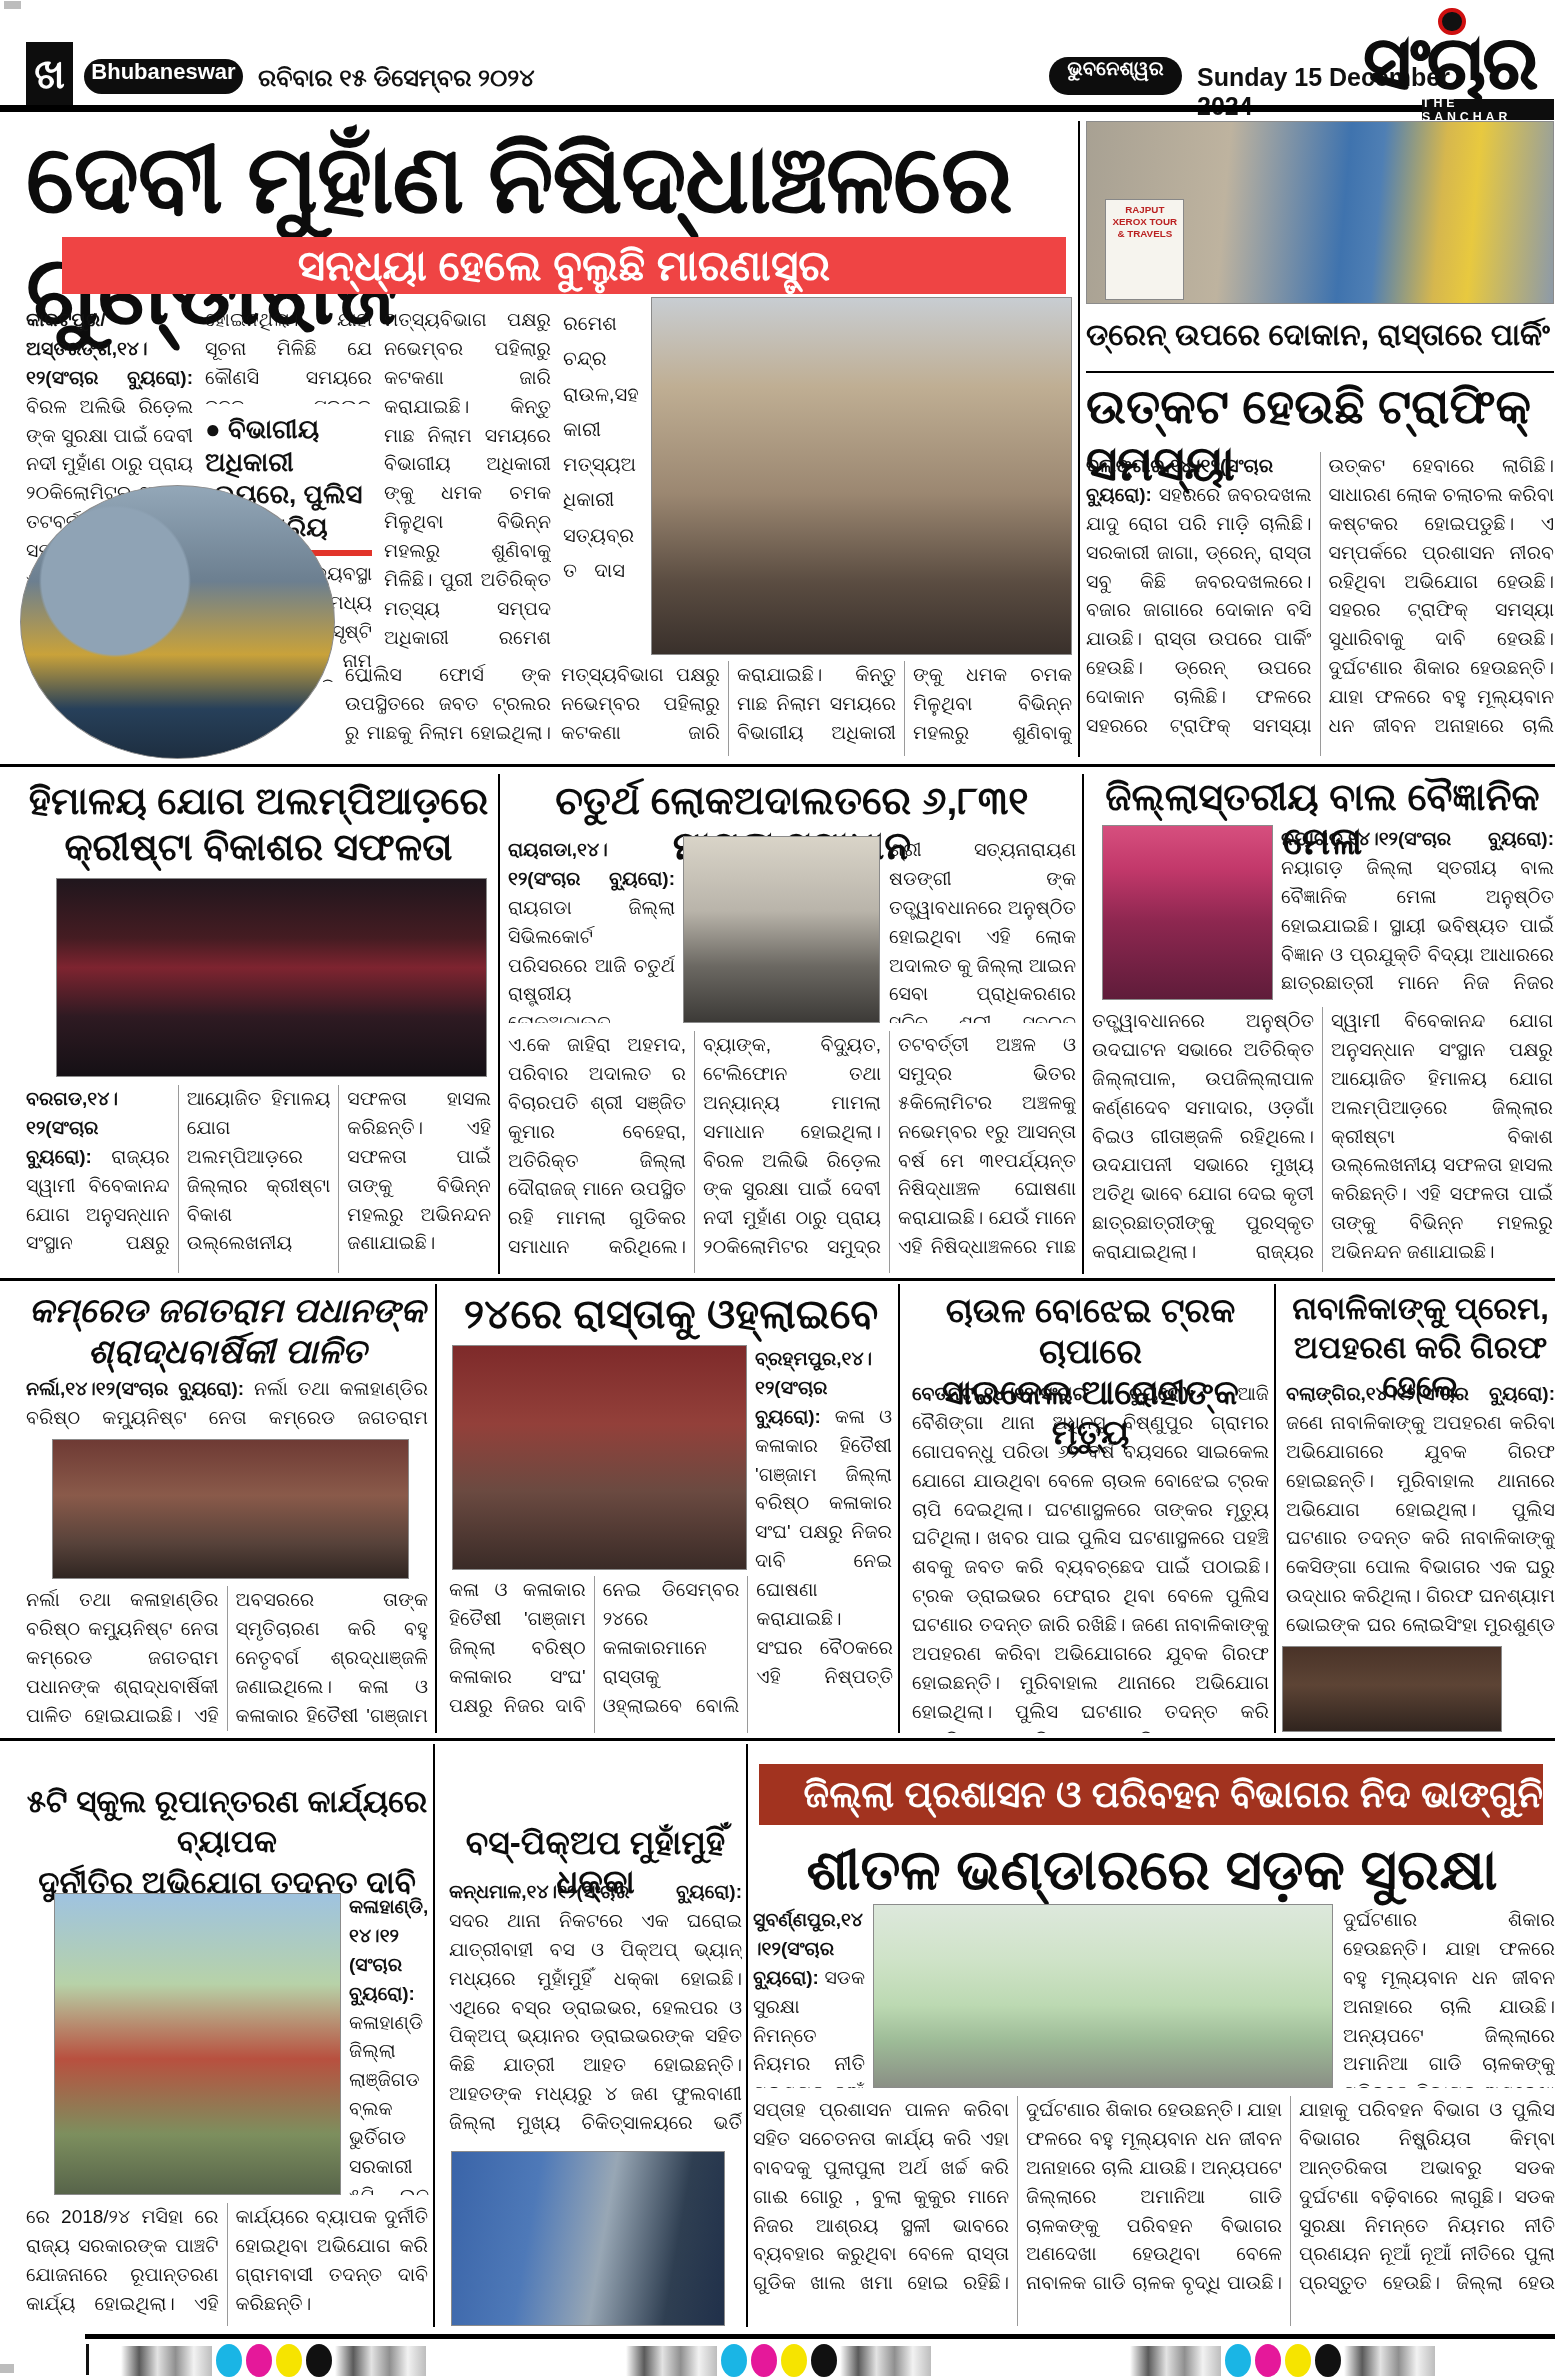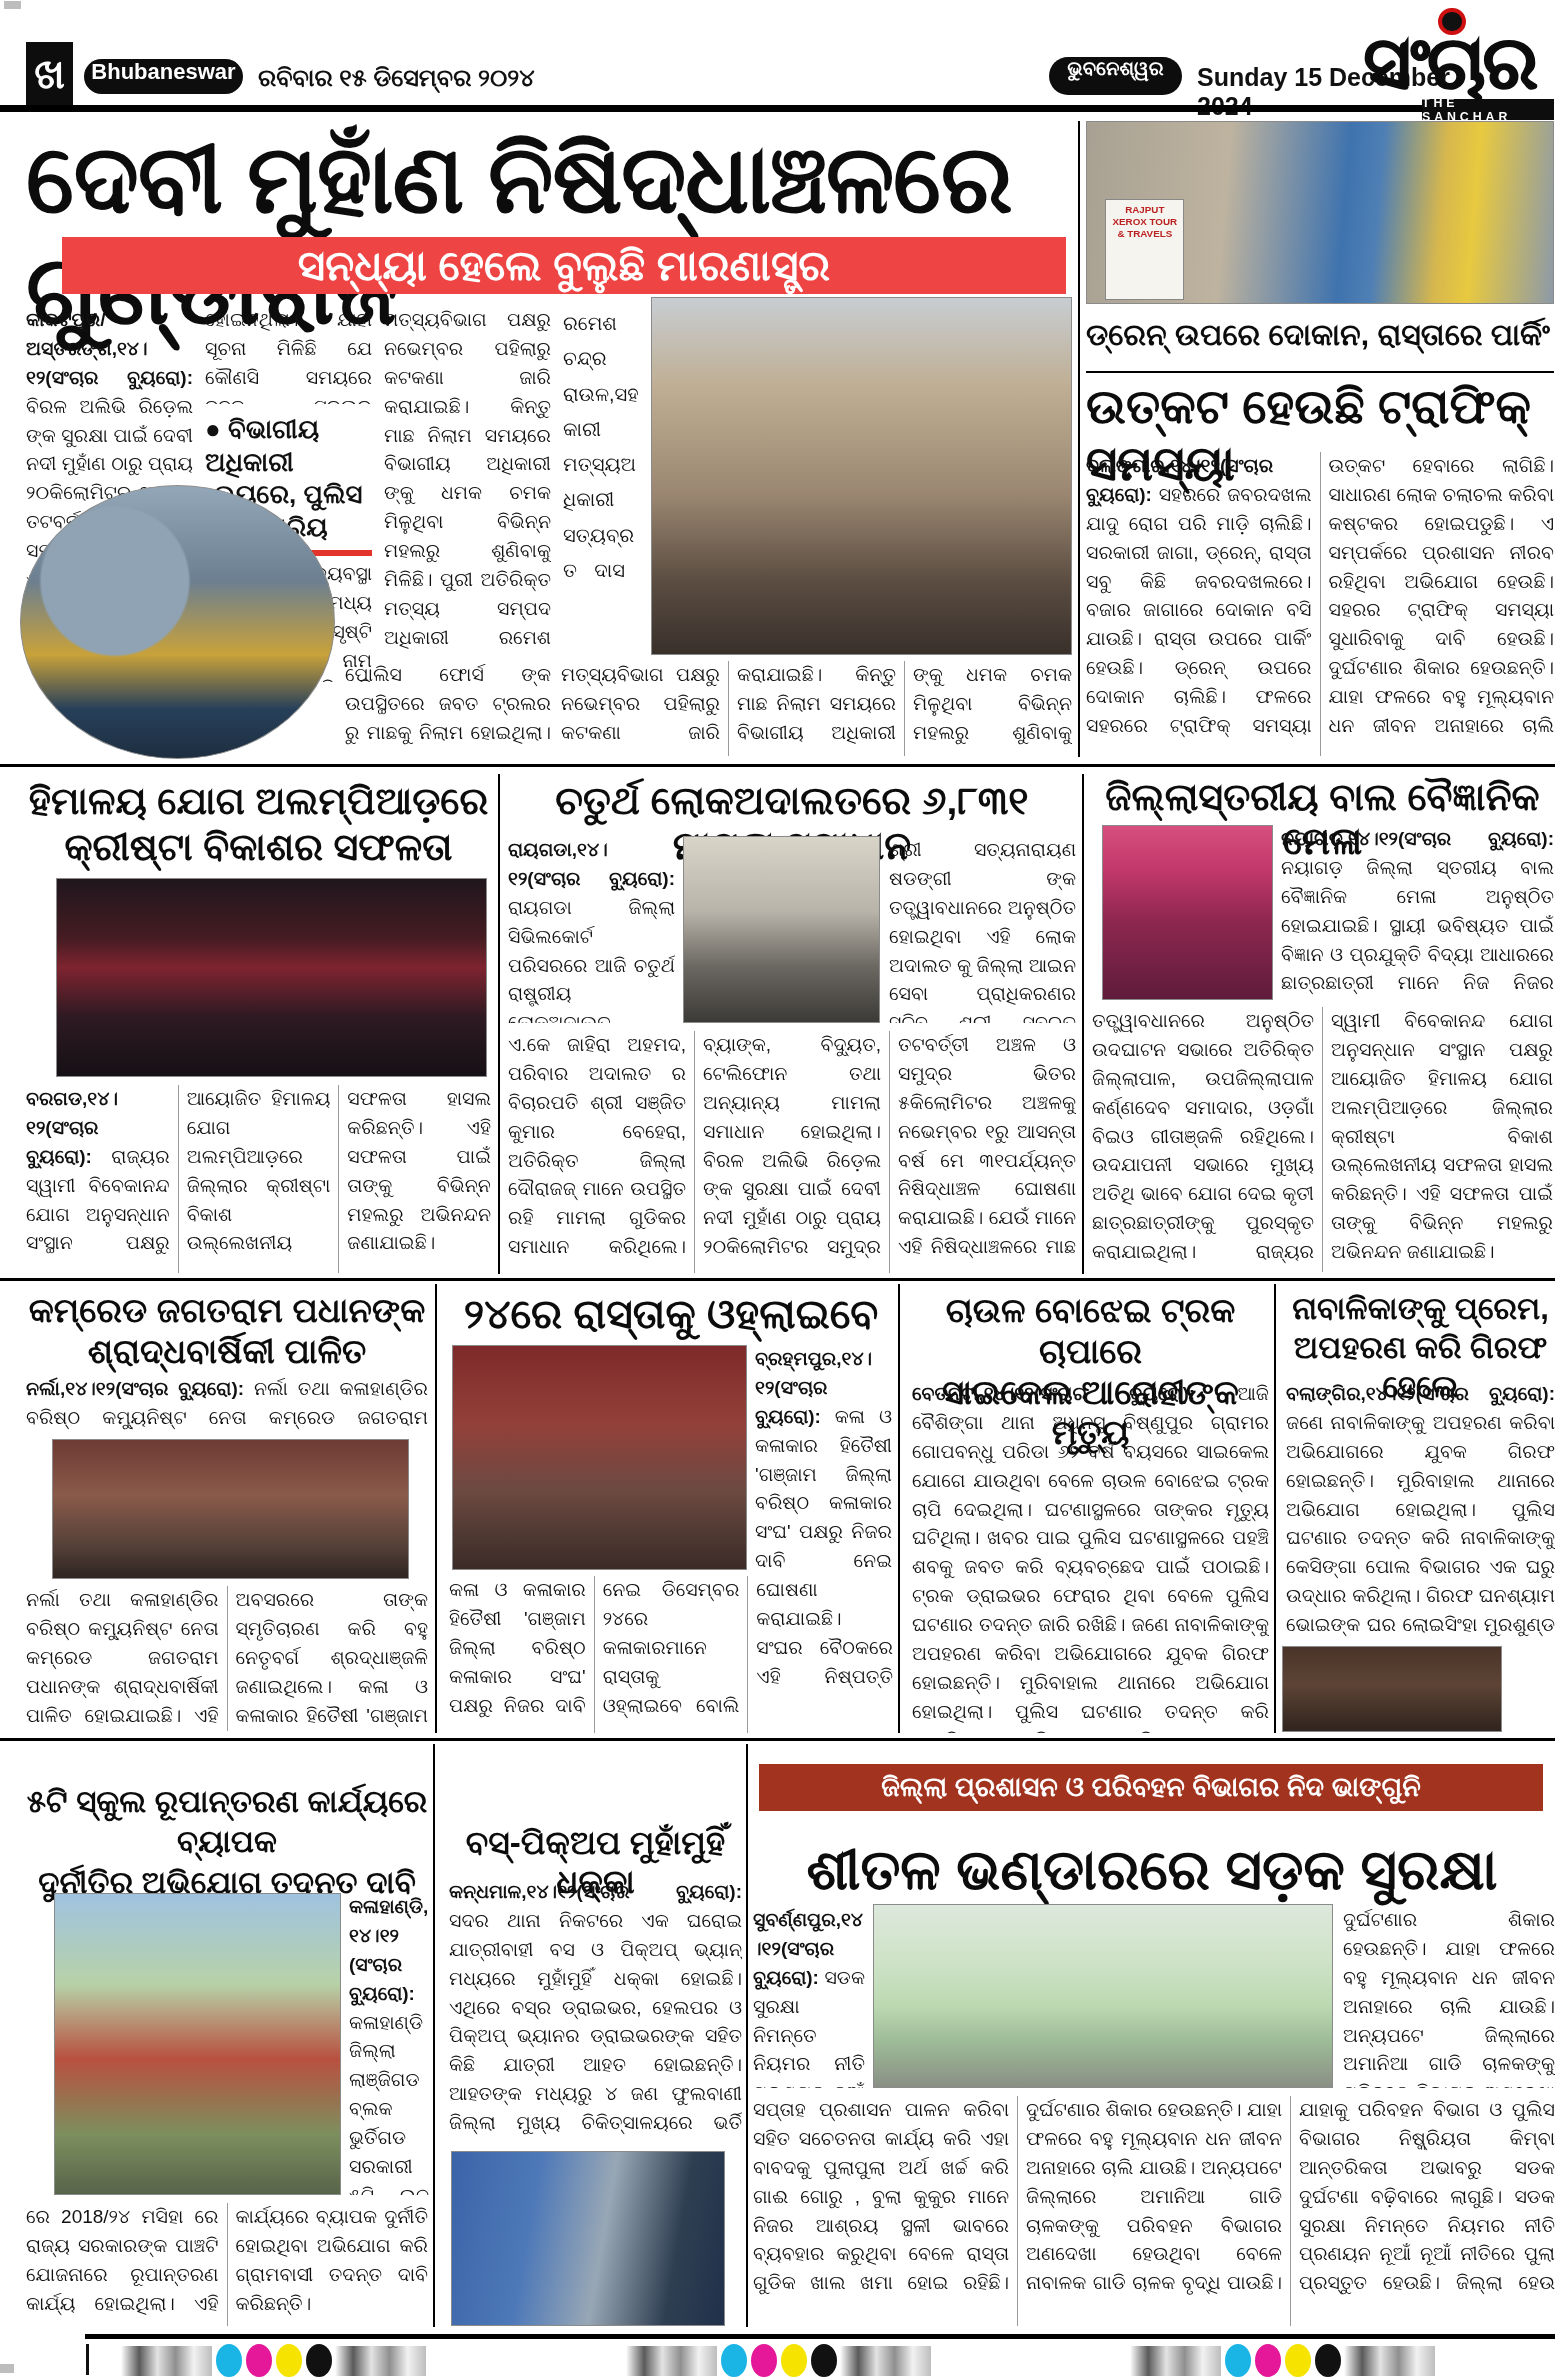--- a/index.html
+++ b/index.html
@@ -148,21 +148,21 @@
     <span class="dateline">ନୟାଗଡ଼,୧୪।୧୨(ସଂଚାର ବ୍ୟୁରୋ):</span>
     <span>ନୟାଗଡ଼ ଜିଲ୍ଲା ସ୍ତରୀୟ ବାଲ ବୈଜ୍ଞାନିକ ମେଳା ଅନୁଷ୍ଠିତ ହୋଇଯାଇଛି। ସ୍ଥାୟୀ ଭବିଷ୍ୟତ ପାଇଁ ବିଜ୍ଞାନ ଓ ପ୍ରଯୁକ୍ତି ବିଦ୍ୟା ଆଧାରରେ ଛାତ୍ରଛାତ୍ରୀ ମାନେ ନିଜ ନିଜର ପ୍ରକଳ୍ପ ଉପସ୍ଥାପନ କରିଥିଲେ।</span>
   </div>
   <div class="abs body-text cols2" style="left:1092px;top:1007px;width:461px;height:265px;">
     <span>ତତ୍ତ୍ୱାବଧାନରେ ଅନୁଷ୍ଠିତ ଉଦଘାଟନ ସଭାରେ ଅତିରିକ୍ତ ଜିଲ୍ଲାପାଳ, ଉପଜିଲ୍ଲାପାଳ କର୍ଣ୍ଣଦେବ ସମାଦାର, ଓଡ଼ଗାଁ ବିଇଓ ଗୀତାଞ୍ଜଳି ରହିଥିଲେ। ଉଦଯାପନୀ ସଭାରେ ମୁଖ୍ୟ ଅତିଥି ଭାବେ ଯୋଗ ଦେଇ କୃତୀ ଛାତ୍ରଛାତ୍ରୀଙ୍କୁ ପୁରସ୍କୃତ କରାଯାଇଥିଲା।</span>
     <span>ରାଜ୍ୟର ସ୍ୱାମୀ ବିବେକାନନ୍ଦ ଯୋଗ ଅନୁସନ୍ଧାନ ସଂସ୍ଥାନ ପକ୍ଷରୁ ଆୟୋଜିତ ହିମାଳୟ ଯୋଗ ଅଲମ୍ପିଆଡ଼ରେ ଜିଲ୍ଲାର କ୍ରୀଷ୍ଟା ବିକାଶ ଉଲ୍ଲେଖନୀୟ ସଫଳତା ହାସଲ କରିଛନ୍ତି। ଏହି ସଫଳତା ପାଇଁ ତାଙ୍କୁ ବିଭିନ୍ନ ମହଲରୁ ଅଭିନନ୍ଦନ ଜଣାଯାଇଛି।</span>
   </div>
 
   <div class="abs hr" style="left:0px;top:1278px;width:1556px;height:3.3px;"></div>
 
-  <div class="abs hl center" style="left:26px;top:1290px;width:402px;height:78px;font-size:34px;line-height:1.2;">
+  <div class="abs hl center" style="left:26px;top:1290px;width:402px;height:78px;font-size:34px;line-height:1.2;font-style:italic;">
     <div>କମ୍ରେଡ ଜଗତରାମ ପଧାନଙ୍କ</div>
     <div>ଶ୍ରାଦ୍ଧବାର୍ଷିକୀ ପାଳିତ</div>
   </div>
   <div class="abs body-text" style="left:26px;top:1375px;width:402px;height:60px;">
     <span class="dateline">ନର୍ଲା,୧୪।୧୨(ସଂଚାର ବ୍ୟୁରୋ):</span>
     <span>ନର୍ଲା ତଥା କଳାହାଣ୍ଡିର ବରିଷ୍ଠ କମ୍ୟୁନିଷ୍ଟ ନେତା କମ୍ରେଡ ଜଗତରାମ ପଧାନଙ୍କ ଶ୍ରାଦ୍ଧବାର୍ଷିକୀ ପାଳିତ ହୋଇଯାଇଛି। ଏହି ଅବସରରେ ତାଙ୍କ ସ୍ମୃତିଚାରଣ କରି ବହୁ ନେତୃବର୍ଗ ଶ୍ରଦ୍ଧାଞ୍ଜଳି ଜଣାଇଥିଲେ।</span>
   </div>
   <div class="abs ph ph-group" style="left:52px;top:1439px;width:357px;height:140px;"></div>
   <div class="abs body-text cols2" style="left:26px;top:1586px;width:402px;height:145px;">
     <span>ନର୍ଲା ତଥା କଳାହାଣ୍ଡିର ବରିଷ୍ଠ କମ୍ୟୁନିଷ୍ଟ ନେତା କମ୍ରେଡ ଜଗତରାମ ପଧାନଙ୍କ ଶ୍ରାଦ୍ଧବାର୍ଷିକୀ ପାଳିତ ହୋଇଯାଇଛି। ଏହି ଅବସରରେ ତାଙ୍କ ସ୍ମୃତିଚାରଣ କରି ବହୁ ନେତୃବର୍ଗ ଶ୍ରଦ୍ଧାଞ୍ଜଳି ଜଣାଇଥିଲେ।</span>
@@ -223,21 +223,21 @@
 
   <div class="abs hl center" style="left:449px;top:1824px;width:293px;height:44px;font-size:33px;">ବସ୍-ପିକ୍ଅପ ମୁହାଁମୁହିଁ ଧକ୍କା</div>
   <div class="abs body-text" style="left:449px;top:1878px;width:293px;height:267px;">
     <span class="dateline">କନ୍ଧମାଳ,୧୪।୧୨(ସଂଚାର ବ୍ୟୁରୋ):</span>
     <span>ସଦର ଥାନା ନିକଟରେ ଏକ ଘରୋଇ ଯାତ୍ରୀବାହୀ ବସ ଓ ପିକ୍ଅପ୍ ଭ୍ୟାନ୍ ମଧ୍ୟରେ ମୁହାଁମୁହିଁ ଧକ୍କା ହୋଇଛି। ଏଥିରେ ବସ୍‌ର ଡ୍ରାଇଭର, ହେଲପର ଓ ପିକ୍ଅପ୍ ଭ୍ୟାନର ଡ୍ରାଇଭରଙ୍କ ସହିତ କିଛି ଯାତ୍ରୀ ଆହତ ହୋଇଛନ୍ତି। ଆହତଙ୍କ ମଧ୍ୟରୁ ୪ ଜଣ ଫୁଲବାଣୀ ଜିଲ୍ଲା ମୁଖ୍ୟ ଚିକିତ୍ସାଳୟରେ ଭର୍ତି ହୋଇଥିବା ବେଳେ ଅନ୍ୟମାନଙ୍କୁ ଚିକିତ୍ସା ପରେ ଛାଡ଼ି ଦିଆଯାଇଛି। ଦୁର୍ଘଟଣା କେମିତି ଘଟିଲା, ତାହା ସ୍ପଷ୍ଟ ହୋଇନି। କାହାର ଭୁଲ ଯୋଗୁ ଦୁର୍ଘଟଣା ଘଟିଲା, ସେ ନେଇ ତଦନ୍ତ କରୁଛି ପୁଲିସ।</span>
   </div>
   <div class="abs ph ph-bus" style="left:451px;top:2151px;width:274px;height:175px;"></div>
 
   <div class="abs vr" style="left:746px;top:1744px;height:583px;"></div>
 
-  <div class="abs" style="left:759px;top:1764px;width:784px;height:47px;background:#a2331f;color:#fff;display:flex;align-items:center;justify-content:center;font-size:27px;font-weight:900;">
+  <div class="abs" style="left:759px;top:1764px;width:784px;height:61px;background:#a2331f;color:#fff;display:flex;align-items:center;justify-content:flex-end;font-size:37px;font-weight:900;">
     <span>ଜିଲ୍ଲା ପ୍ରଶାସନ ଓ ପରିବହନ ବିଭାଗର ନିଦ ଭାଙ୍ଗୁନି</span>
   </div>
   <div class="abs hl center" style="left:749px;top:1837px;width:806px;height:64px;font-size:56px;">ଶୀତଳ ଭଣ୍ଡାରରେ ସଡ଼କ ସୁରକ୍ଷା ଆଇନ</div>
 
   <div class="abs body-text" style="left:753px;top:1906px;width:112px;height:182px;">
     <span class="dateline">ସୁବର୍ଣ୍ଣପୁର,୧୪।୧୨(ସଂଚାର ବ୍ୟୁରୋ):</span>
     <span>ସଡକ ସୁରକ୍ଷା ନିମନ୍ତେ ନିୟମର ନୀତି ପ୍ରଣୟନ ନୂଆଁ ନୂଆଁ ନୀତିରେ ପୁଲା ପ୍ରସ୍ତୁତ ହେଉଛି। ଜିଲ୍ଲା ହେଉ କିମ୍ବା ସହର ମଧ୍ୟ ଦୁର୍ଘଟଣା କମୁନାହିଁ। ବରଂ ଦୁର୍ଘଟଣା ବଢ଼ିବାରେ ଲାଗିଛି।</span>
   </div>
   <div class="abs ph ph-bldg" style="left:873px;top:1904px;width:460px;height:184px;"></div>
   <div class="abs body-text" style="left:1343px;top:1906px;width:212px;height:182px;">ଦୁର୍ଘଟଣାର ଶିକାର ହେଉଛନ୍ତି। ଯାହା ଫଳରେ ବହୁ ମୂଲ୍ୟବାନ ଧନ ଜୀବନ ଅନାହାରେ ଚାଲି ଯାଉଛି। ଅନ୍ୟପଟେ ଜିଲ୍ଲାରେ ଅମାନିଆ ଗାଡି ଚାଳକଙ୍କୁ ପରିବହନ ବିଭାଗର ଅଣଦେଖା ହେଉଥିବା ବେଳେ ନାବାଳକ ଗାଡି ଚାଳକ ବୃଦ୍ଧି ପାଉଛି। ଯାହାକୁ ପରିବହନ ବିଭାଗ ଓ ପୁଲିସ ବିଭାଗର ନିଷ୍କ୍ରିୟତା କିମ୍ବା ଆନ୍ତରିକତା ଅଭାବରୁ ସଡକ ଦୁର୍ଘଟଣା ବଢ଼ିବାରେ ଲାଗୁଛି।</div>

